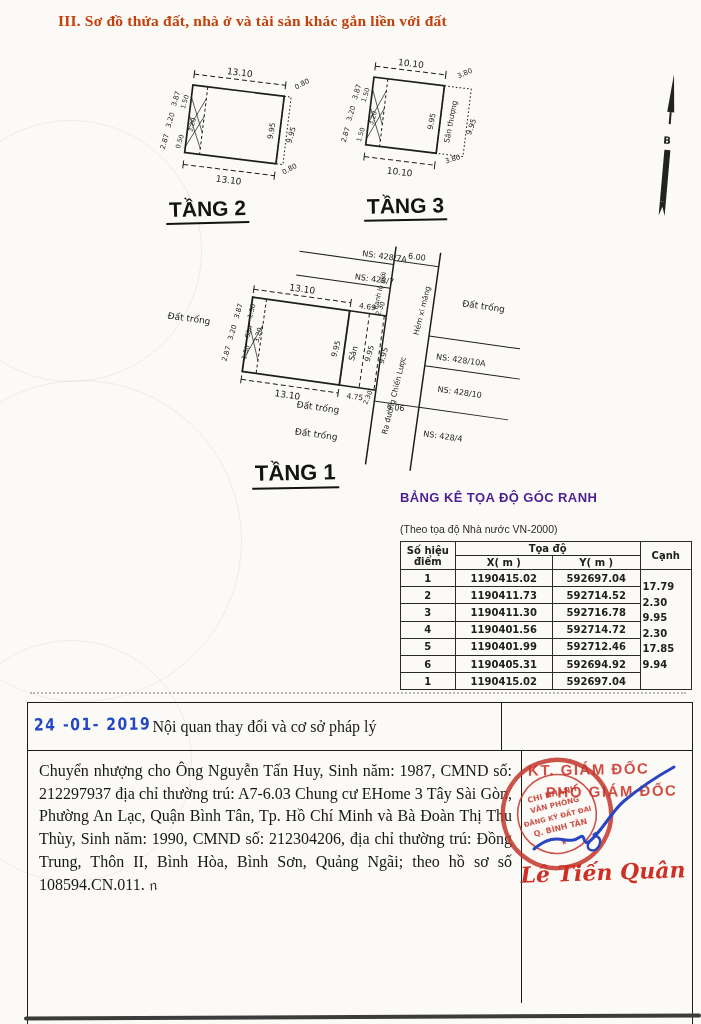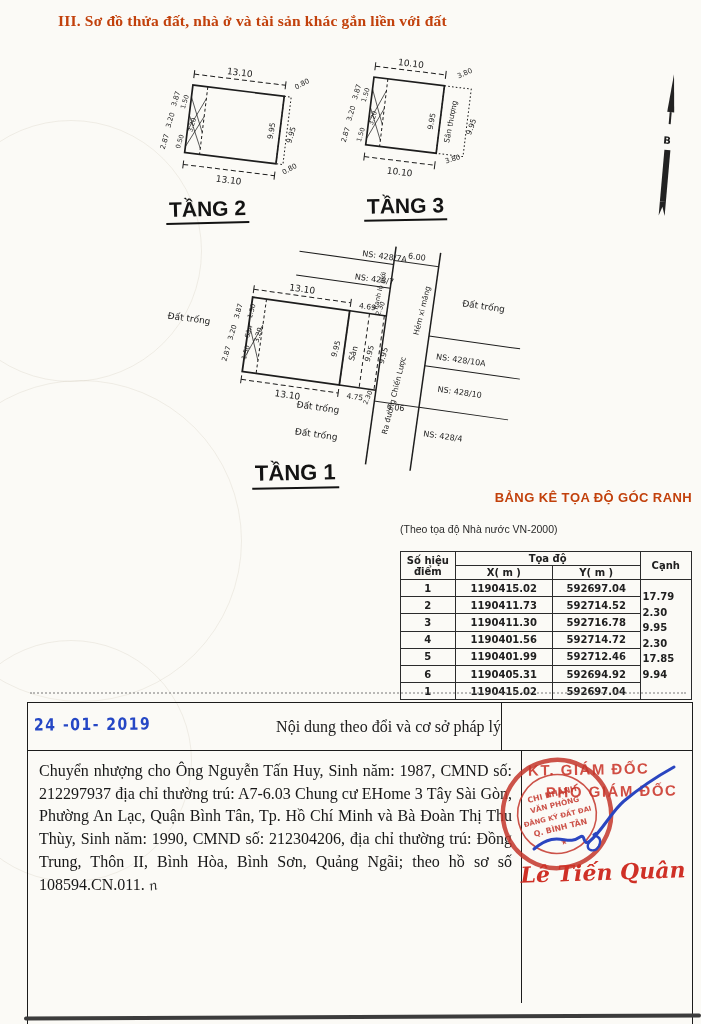--- a/index.html
+++ b/index.html
@@ -9,38 +9,38 @@
   .doc-title{position:absolute;left:58px;top:12px;font:bold 15.5px "Liberation Serif",serif;color:#c2410c;letter-spacing:.2px;}
   svg.plan{position:absolute;overflow:visible;}
   svg.plan text{font-family:"DejaVu Sans",sans-serif;fill:#1c1c1c;}
   .plan-label{position:absolute;font-family:"Liberation Sans",sans-serif;font-weight:800;color:#131313;
               border-bottom:2.6px solid #131313;padding:0 3px 1px;}
   #tang2-label{left:166px;top:197px;font-size:21px;transform:rotate(-1.5deg);}
   #tang3-label{left:364px;top:194px;font-size:21px;transform:rotate(-1deg);}
   #tang1-label{left:252px;top:460px;font-size:22px;transform:rotate(-1deg);}
   
   .coord-block{position:absolute;left:400px;top:490px;width:292px;}
-  .coord-title{text-align:right;font:bold 13px "Liberation Sans",sans-serif;letter-spacing:.4px;color:#c2410c;}
+  .coord-title{text-align:left;font:bold 13px "Liberation Sans",sans-serif;letter-spacing:.4px;color:#4c1d95;}
   .coord-sub{text-align:left;font:10.5px "Liberation Sans",sans-serif;color:#2a2a2a;margin-top:18px;}
-  table.coords{border-collapse:collapse;margin-top:16px;width:100%;
+  table.coords{border-collapse:collapse;margin-top:6px;width:100%;
                font:bold 10px "DejaVu Sans",sans-serif;color:#202020;}
   table.coords th,table.coords td{border:1.3px solid #2b2b2b;text-align:center;padding:1px 2px;}
   table.coords td{height:14.2px;}
   td.edges-cell{vertical-align:top;padding:0;}
   .edges-wrap{display:flex;flex-direction:column;padding-top:8px;}
   .edge-val{height:15.6px;line-height:15.6px;text-align:left;}
   
   .dotted-sep{position:absolute;left:30px;top:692px;width:656px;border-top:2px dotted #6a6a6a;opacity:.45;}
   
   .s4{position:absolute;left:27px;top:702px;width:664px;height:330px;border:1.6px solid #1c1c1c;background:transparent;}
   .s4-title{height:29px;line-height:29px;text-align:center;font:bold 16.5px "Liberation Serif",serif;
             border-bottom:1.5px solid #1c1c1c;color:#141414;}
   .s4-head{display:flex;height:47px;border-bottom:1.5px solid #1c1c1c;}
   .s4-head-l{width:473px;border-right:1.4px solid #1c1c1c;position:relative;display:flex;
-             align-items:center;justify-content:flex-end;font:16px "Liberation Serif",serif;}
+             align-items:center;justify-content:center;font:16px "Liberation Serif",serif;}
   .s4-head-r{flex:1;display:flex;align-items:center;justify-content:center;text-align:center;
              font:15px "Liberation Serif",serif;line-height:1.25;padding:0 6px;}
   .date-stamp{position:absolute;left:6px;top:13px;font:bold 14px "DejaVu Sans",sans-serif;
               color:#2547c5;letter-spacing:1.5px;transform:scaleY(1.2) rotate(-.4deg);white-space:nowrap;}
   .s4-body{display:flex;height:252px;}
   .s4-body-l{width:473px;border-right:1.4px solid #1c1c1c;padding:9px 9px 0 11px;
              font:16px "Liberation Serif",serif;line-height:1.42;text-align:justify;color:#171717;}
   .pen-mark{font-style:italic;font-family:"DejaVu Serif",serif;color:#333;display:inline-block;
             transform:rotate(-12deg);font-size:13px;}
   .s4-body-r{flex:1;position:relative;overflow:visible;}
@@ -270,21 +270,21 @@
     </tbody>
   </table>
 </div>
 
 <div class="dotted-sep"></div>
 
 <div class="s4">
   <div class="s4-head">
     <div class="s4-head-l">
       <span class="date-stamp">24 -01- 2019</span>
-      <span>Nội dung theo đổi và cơ sở pháp lý</span>
+      <span>Nội quan thay đổi và cơ sở pháp lý</span>
     </div>
   </div>
   <div class="s4-body">
     <div class="s4-body-l">
       <span>Chuyển nhượng cho Ông Nguyễn Tấn Huy, Sinh năm: 1987, CMND số: 212297937 địa chỉ thường trú: A7-6.03 Chung cư EHome 3 Tây Sài Gòn, Phường An Lạc, Quận Bình Tân, Tp. Hồ Chí Minh và Bà Đoàn Thị Thu Thùy, Sinh năm: 1990, CMND số: 212304206, địa chỉ thường trú: Đồng Trung, Thôn II, Bình Hòa, Bình Sơn, Quảng Ngãi; theo hồ sơ số 108594.CN.011.</span>
       <span class="pen-mark">n</span>
     </div>
     <div class="s4-body-r">
       <div class="red-line l1">KT. GIÁM ĐỐC</div>
       <div class="red-line l2">PHÓ GIÁM ĐỐC</div>

